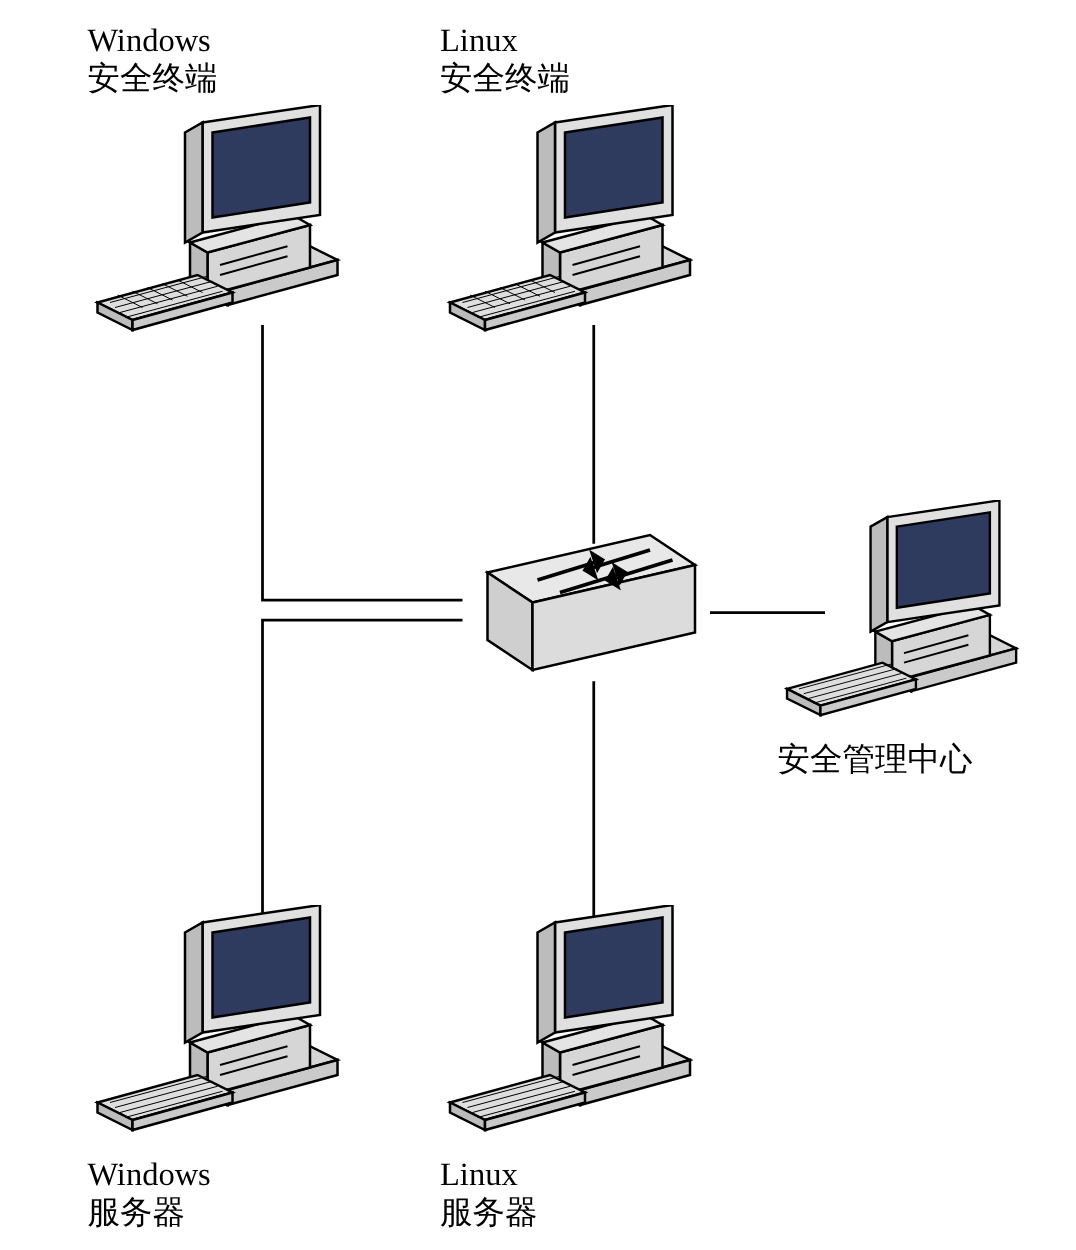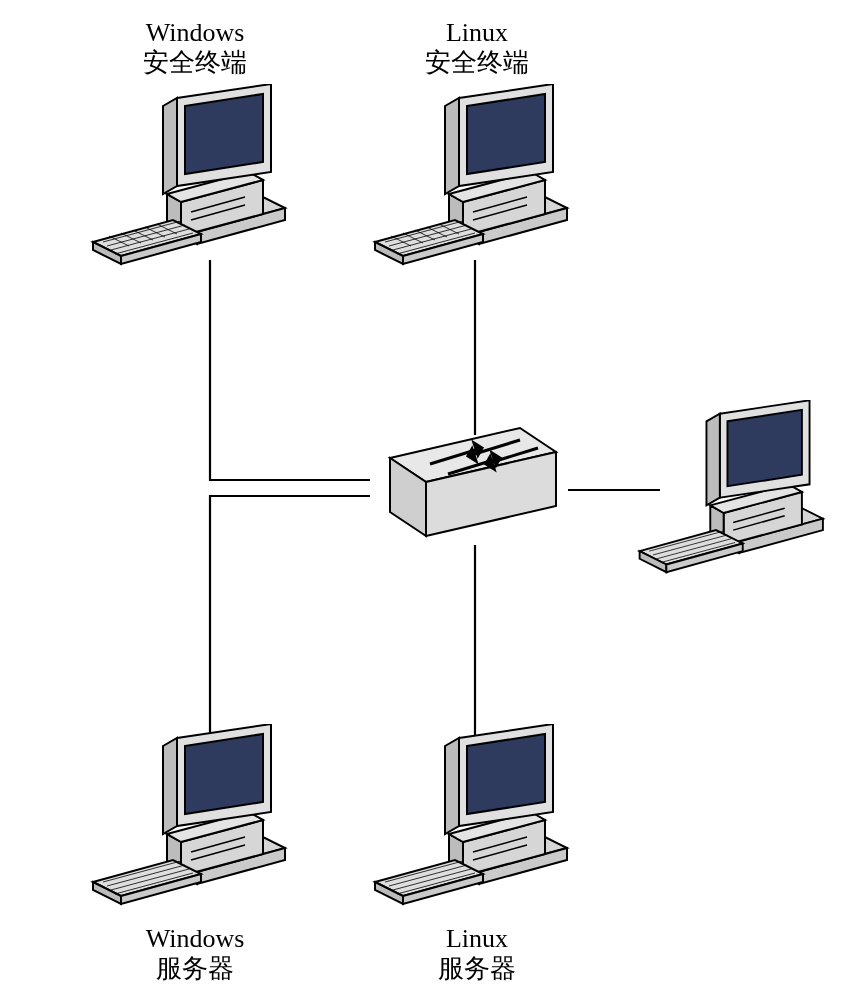--- a/index.html
+++ b/index.html
@@ -8,21 +8,21 @@
     background: #fff;
     font-family: "SimSun", "Songti SC", "Times New Roman", serif;
     color: #000;
     position: relative;
     overflow: hidden;
   }
   .stage {
     position: absolute; left: 0; top: 0; width: 861px; height: 1000px;
   }
   svg.wires { position: absolute; left: 0; top: 0; }
-  .node { position: absolute; text-align: center; }
+  .node { position: absolute; }
   .label-line { display: block; font-size: 26px; line-height: 1.15; }
   .label-block { margin-top: 6px; }
   .label-block-above { margin-bottom: 6px; }
   .switch { position: absolute; }
 </style>
 </head>
 <body>
 <div class="stage">
 
 <svg class="wires" width="861" height="1000" viewBox="0 0 861 1000">
@@ -152,20 +152,23 @@
     <polygon points="8,158 88,136 116,150 36,172" fill="#dedede" stroke="#000" stroke-width="2"></polygon>
     <polygon points="8,158 36,172 36,180 8,166" fill="#bcbcbc" stroke="#000" stroke-width="2"></polygon>
     <polygon points="36,172 116,150 116,158 36,180" fill="#cacaca" stroke="#000" stroke-width="2"></polygon>
     <g stroke="#000" stroke-width="0.8">
       <line x1="18" y1="158" x2="96" y2="137"></line>
       <line x1="22" y1="162" x2="100" y2="141"></line>
       <line x1="26" y1="166" x2="104" y2="145"></line>
       <line x1="30" y1="170" x2="108" y2="149"></line>
     </g>
   </svg>
+  <div class="label-block">
+    <span class="label-line">安全管理中心</span>
+  </div>
 </div>
 
 <div class="node" style="left:70px; top:724px; width:250px;">
   <svg viewBox="0 0 220 190" width="220" height="190">
     <polygon points="88,136 176,112 200,124 112,148" fill="#d6d6d6" stroke="#000" stroke-width="2"></polygon>
     <polygon points="88,136 112,148 112,160 88,148" fill="#bcbcbc" stroke="#000" stroke-width="2"></polygon>
     <polygon points="112,148 200,124 200,136 112,160" fill="#cacaca" stroke="#000" stroke-width="2"></polygon>
     <polygon points="96,118 178,96 178,130 96,152" fill="#d6d6d6" stroke="#000" stroke-width="2"></polygon>
     <polygon points="82,110 96,118 96,152 82,144" fill="#bcbcbc" stroke="#000" stroke-width="2"></polygon>
     <polygon points="82,110 164,88 178,96 96,118" fill="#e4e4e4" stroke="#000" stroke-width="2"></polygon>

